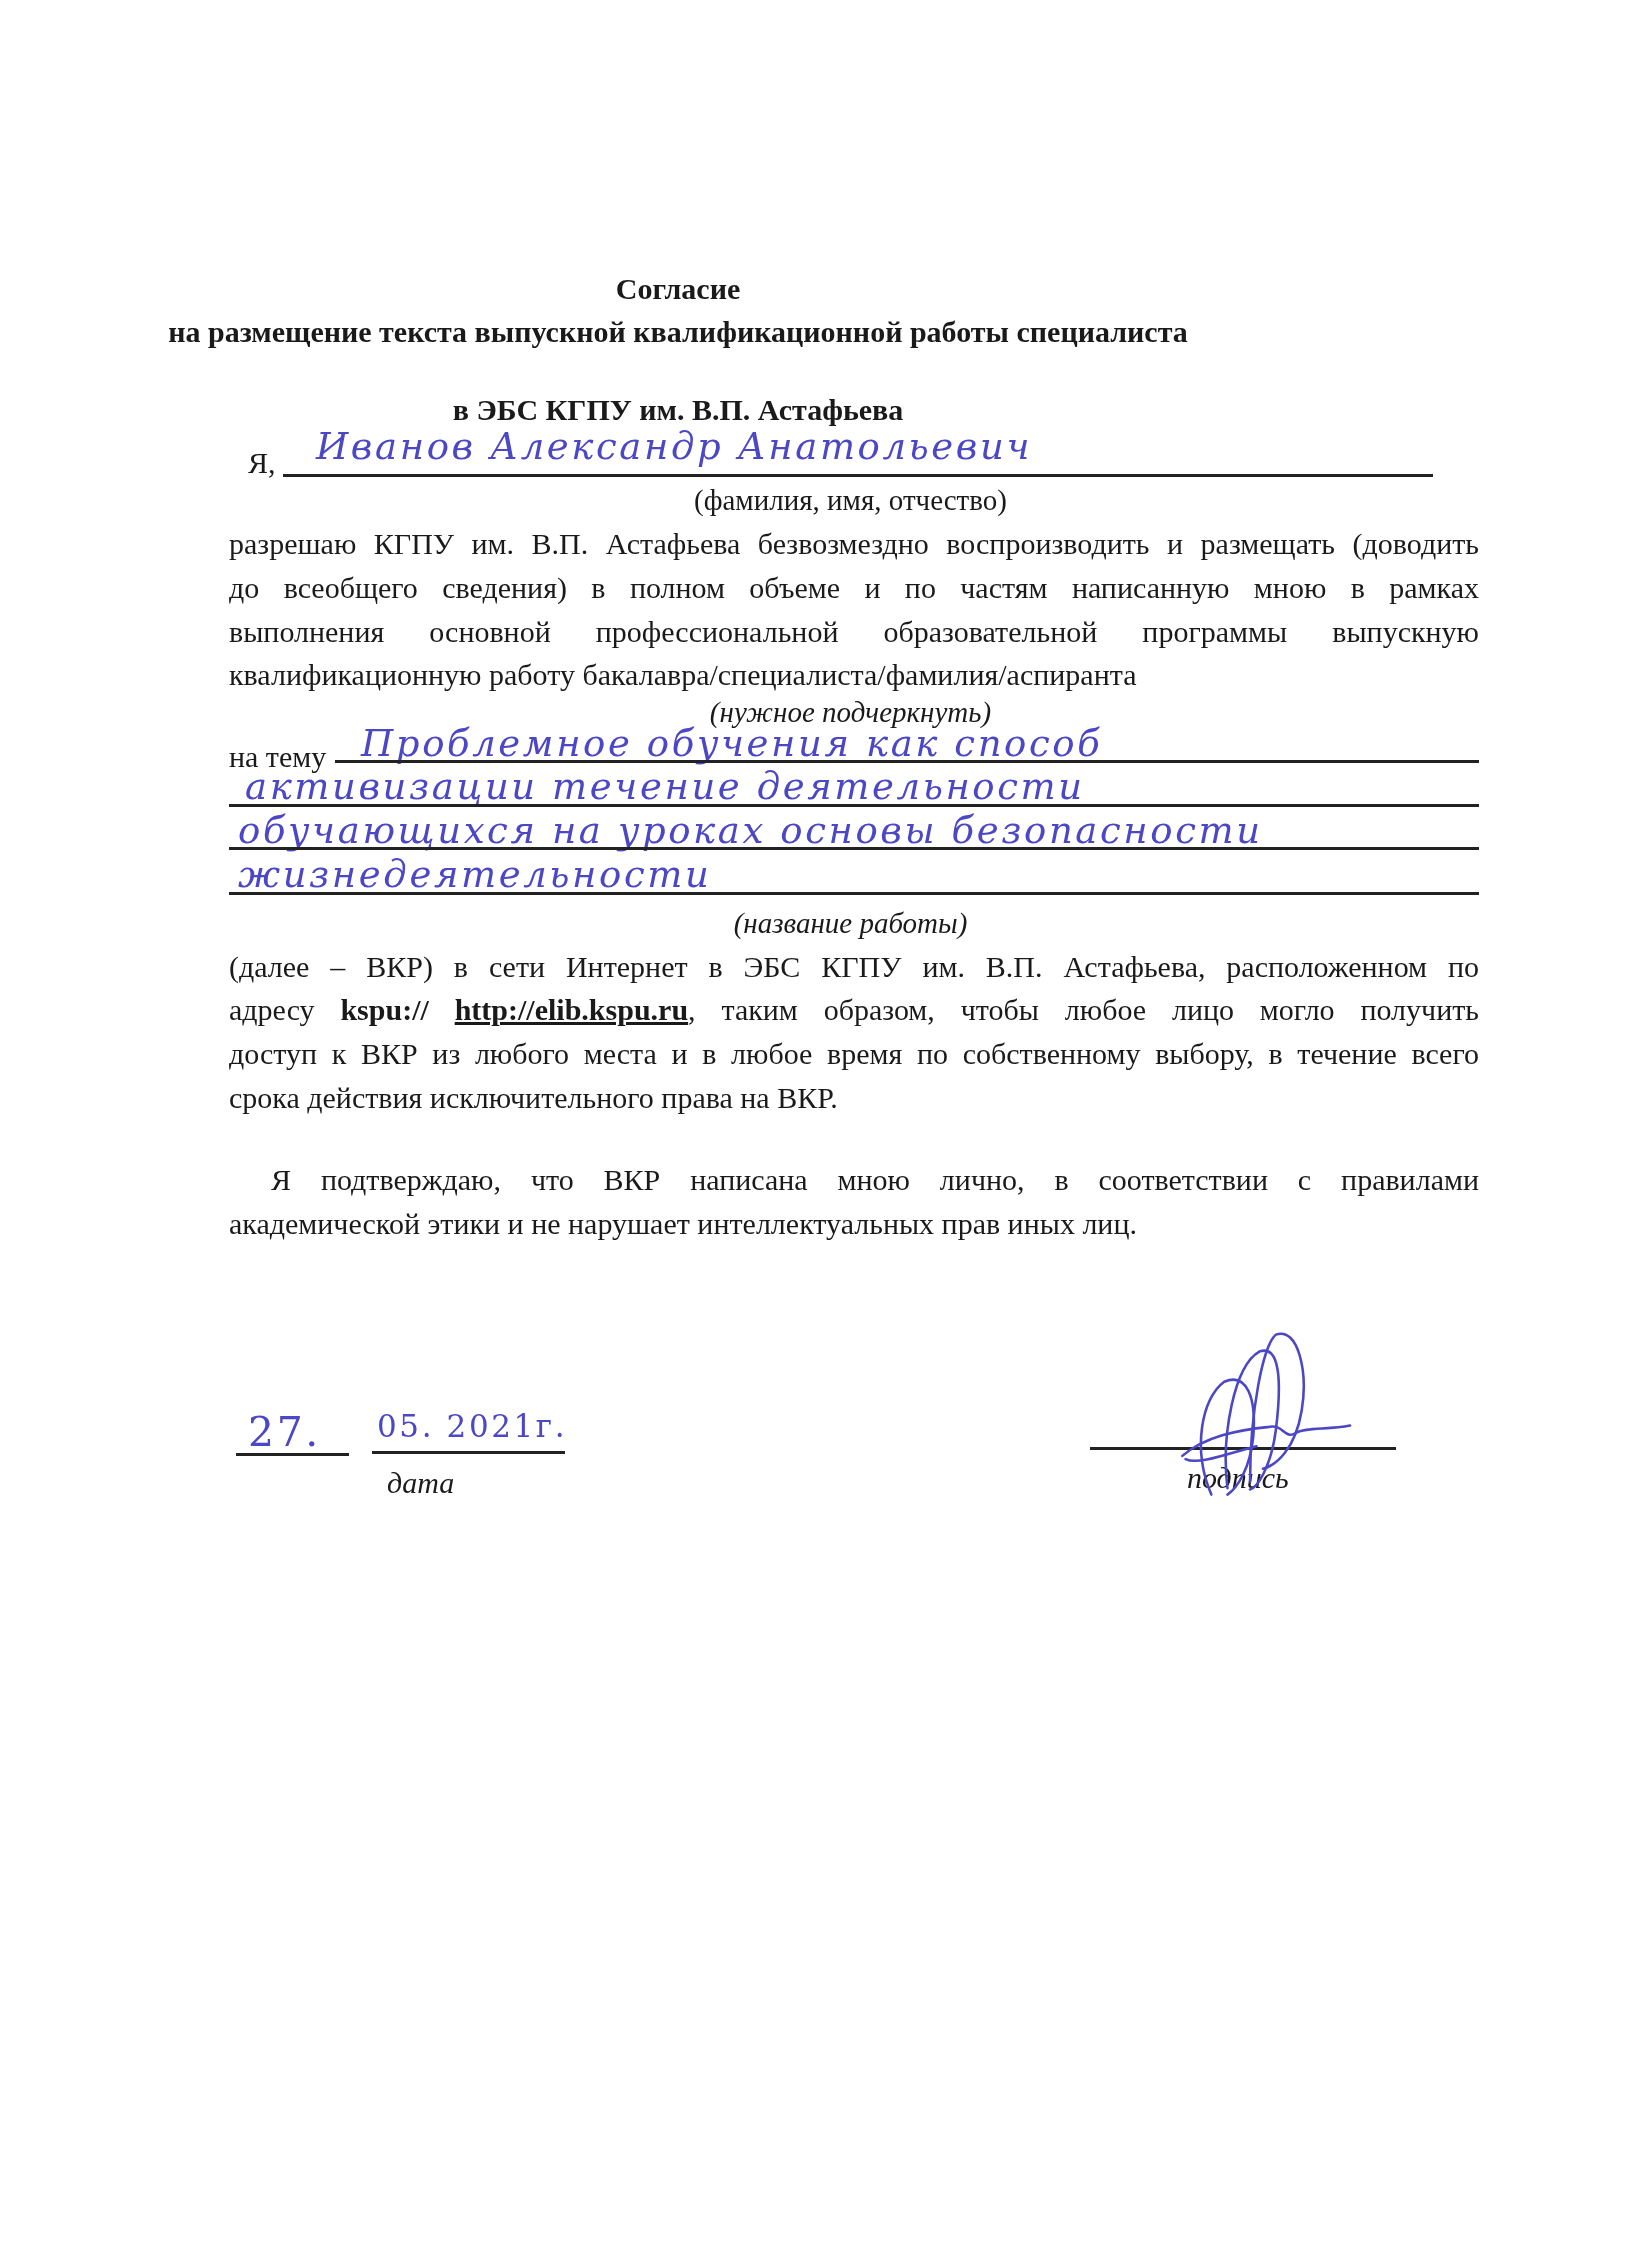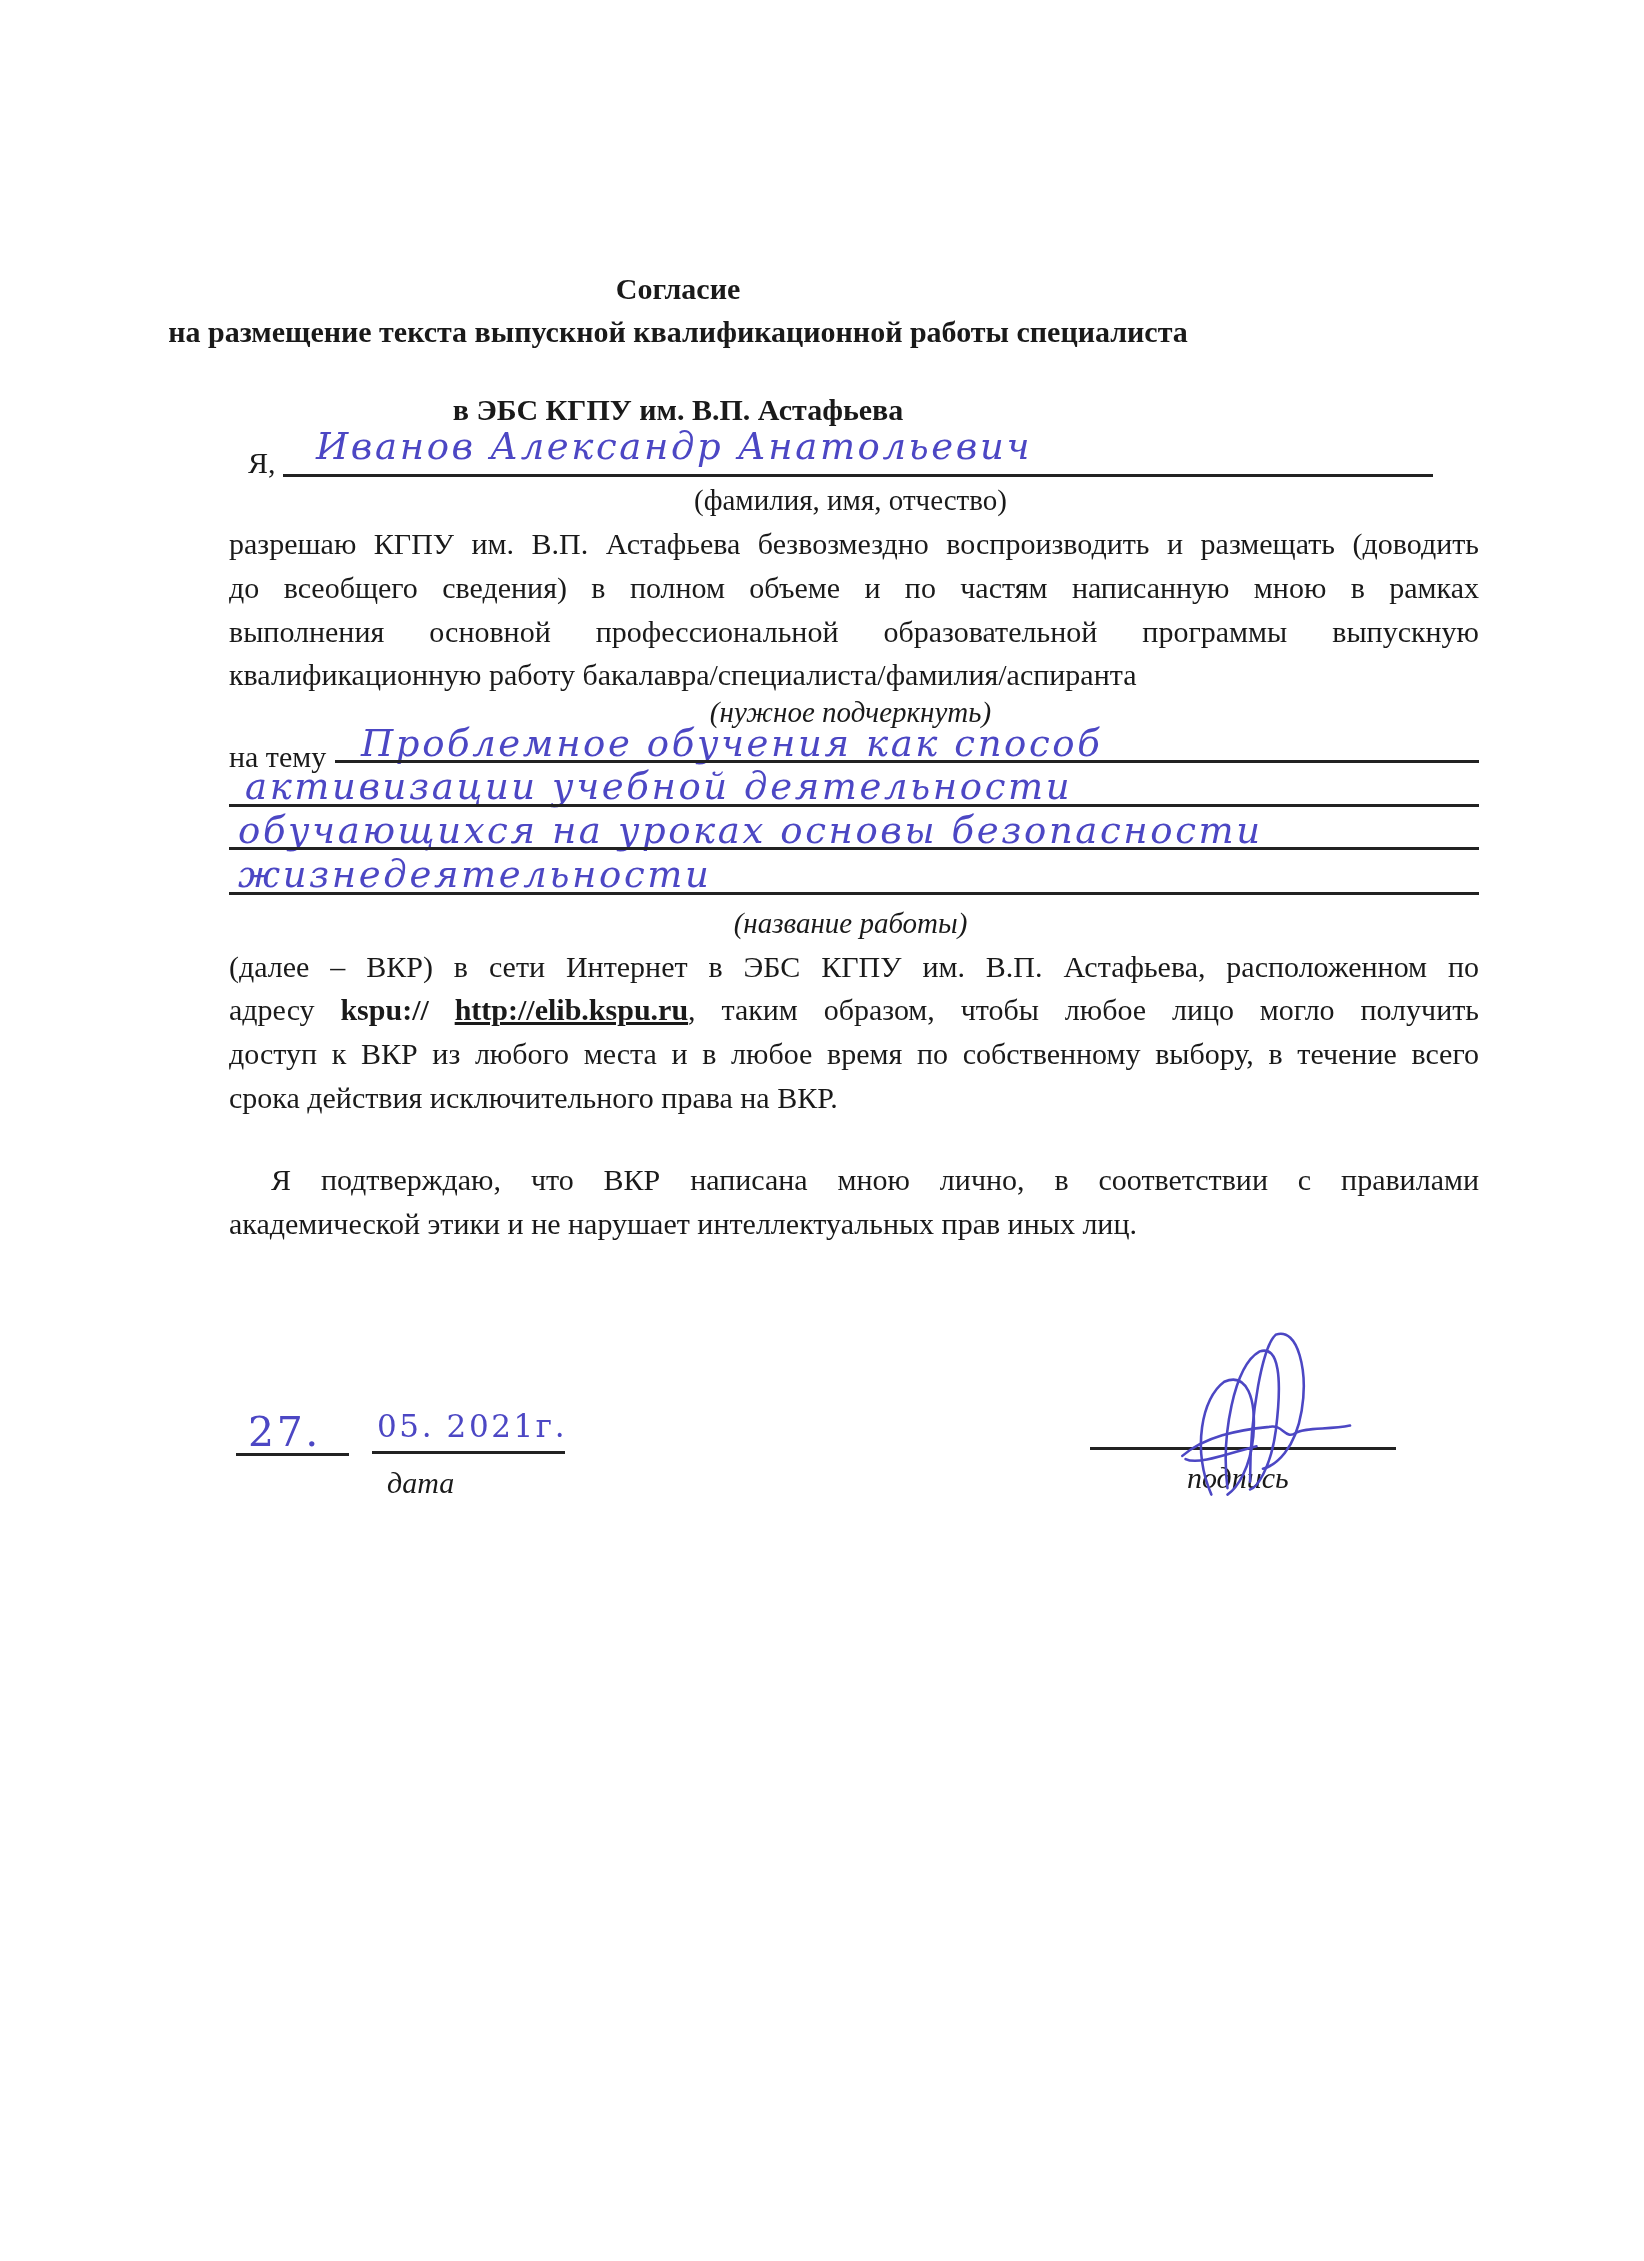--- a/index.html
+++ b/index.html
@@ -31,21 +31,21 @@
 
 <div class="abs body-line justify" style="top:527px;">разрешаю КГПУ им. В.П. Астафьева безвозмездно воспроизводить и размещать (доводить</div>
 <div class="abs body-line justify" style="top:571px;">до всеобщего сведения) в полном объеме и по частям написанную мною в рамках</div>
 <div class="abs body-line justify" style="top:615px;">выполнения основной профессиональной образовательной программы выпускную</div>
 <div class="abs body-line" style="top:658px;">квалификационную работу бакалавра/специалиста/фамилия/аспиранта</div>
 <div class="abs caption italic" style="left:0; width:1701px; top:696px;">(нужное подчеркнуть)</div>
 
 <div class="abs" style="left:229px; top:740px; font-size:30px;">на тему</div>
 <div class="abs ink" style="left:361px; top:722px;">Проблемное обучения как способ</div>
 <div class="abs rule" style="left:335px; top:760px; width:1144px;"></div>
-<div class="abs ink" style="left:245px; top:765px;">активизации учебной деятельности</div>
+<div class="abs ink" style="left:245px; top:765px;">активизации течение деятельности</div>
 <div class="abs rule" style="left:229px; top:804px; width:1250px;"></div>
 <div class="abs ink" style="left:238px; top:809px;">обучающихся на уроках основы безопасности</div>
 <div class="abs rule" style="left:229px; top:847px; width:1250px;"></div>
 <div class="abs ink" style="left:238px; top:853px;">жизнедеятельности</div>
 <div class="abs rule" style="left:229px; top:892px; width:1250px;"></div>
 <div class="abs caption italic" style="left:0; width:1701px; top:907px;">(название работы)</div>
 
 <div class="abs body-line justify" style="top:950px;">(далее – ВКР) в сети Интернет в ЭБС КГПУ им. В.П. Астафьева, расположенном по</div>
 <div class="abs body-line justify" style="top:993px;">
   <span>адресу </span>

